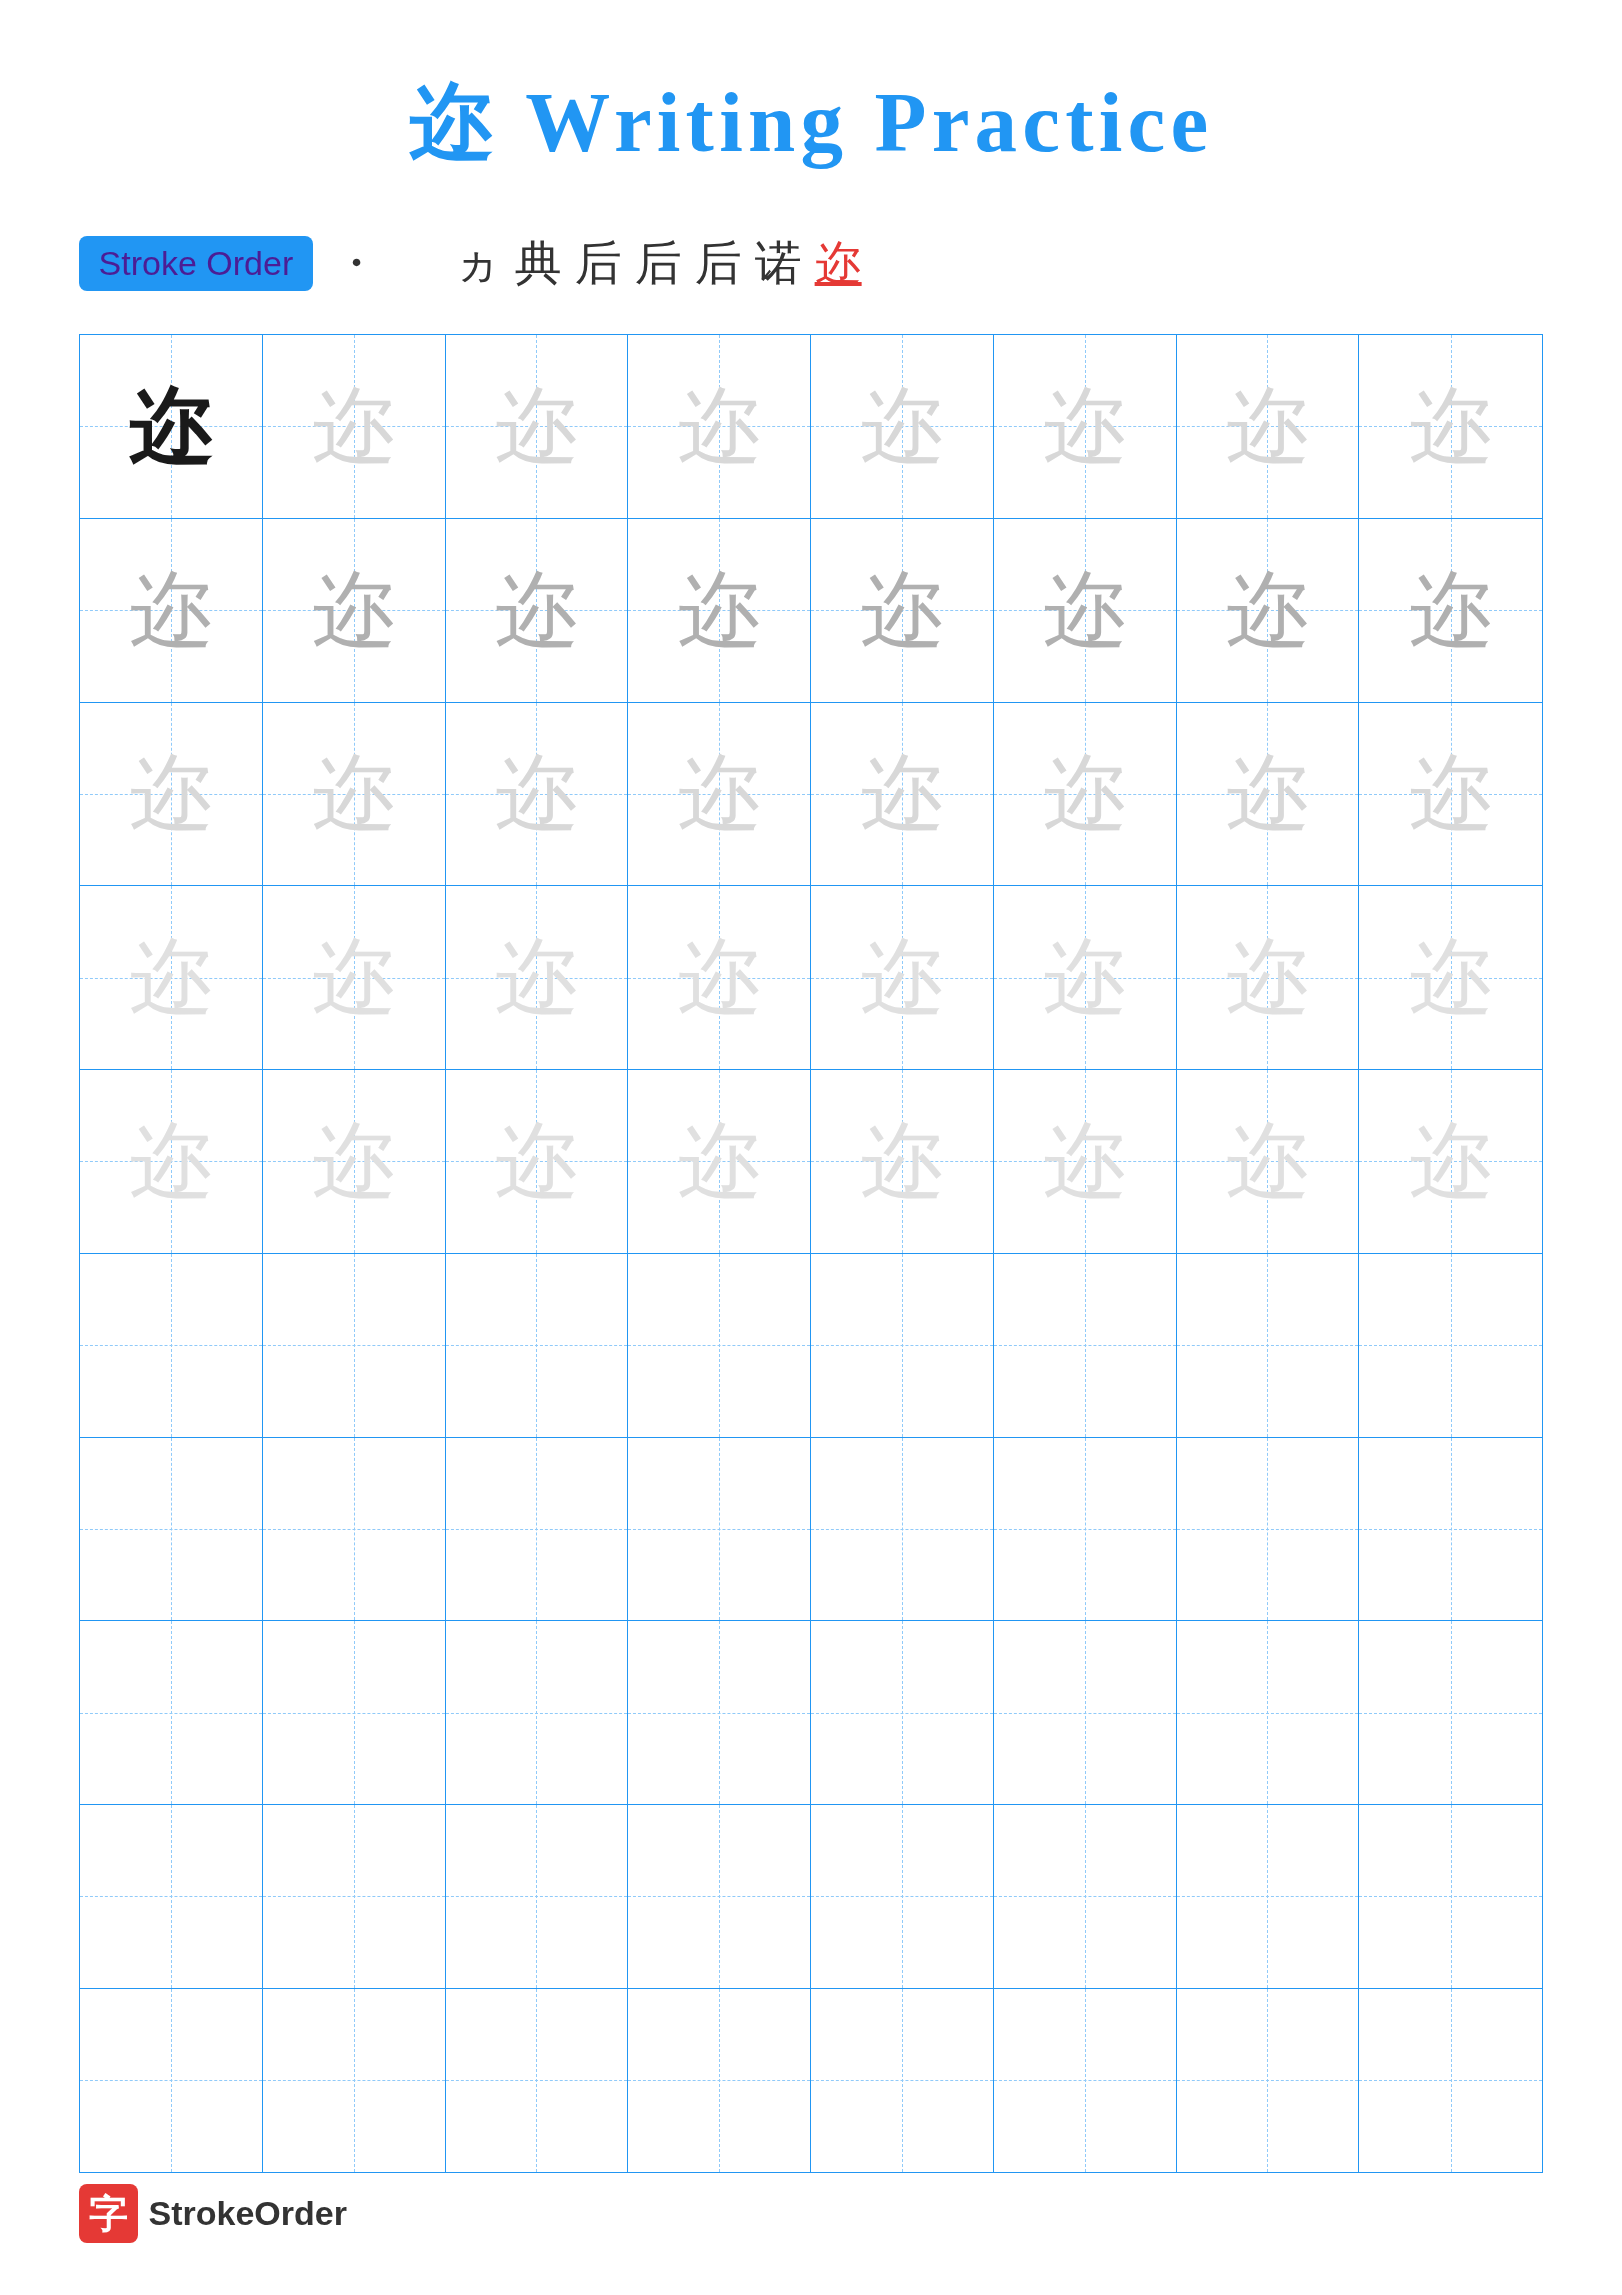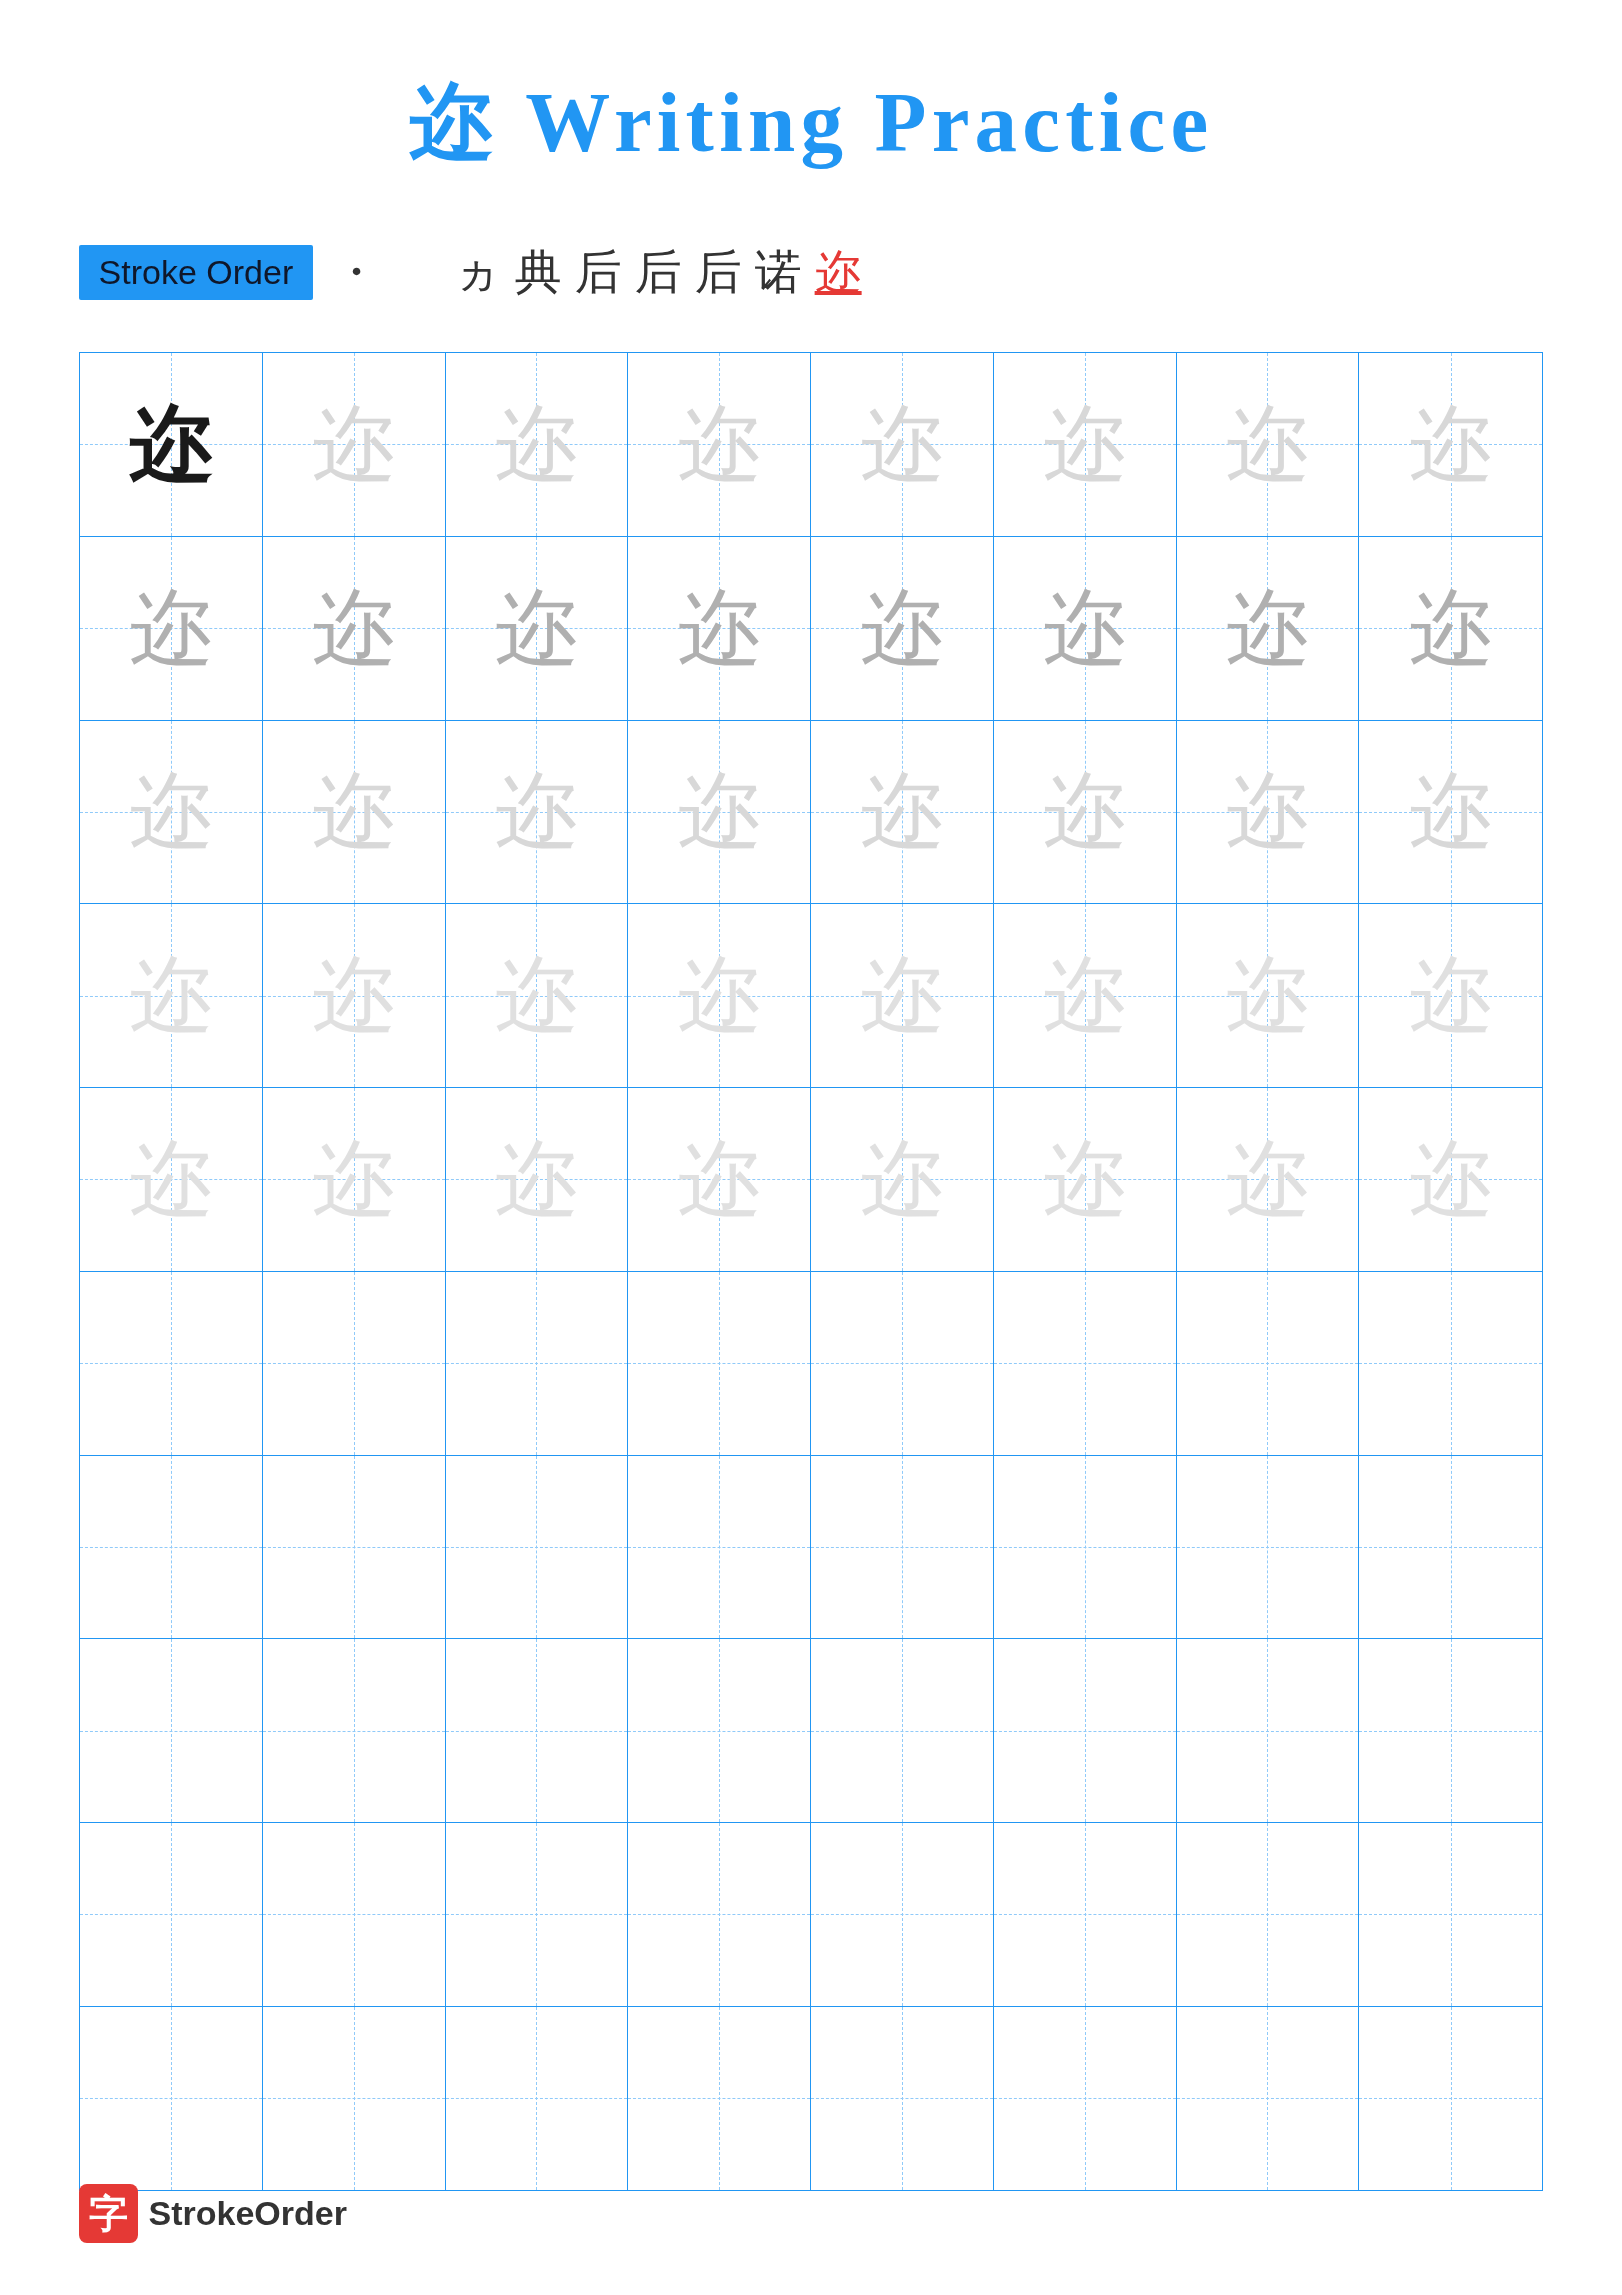--- a/index.html
+++ b/index.html
@@ -13,21 +13,20 @@
       overflow: hidden;
     }
 
     .page {
       width: 100%;
       height: 100%;
       padding: 52px 79px;
       display: flex;
       flex-direction: column;
       align-items: center;
-      gap: 9px;
     }
 
     .title {
       font-size: 85px;
       font-weight: bold;
       color: #2196F3;
       margin-bottom: 52px;
       margin-top: 13px;
       letter-spacing: 5.2px;
     }
@@ -43,24 +42,24 @@
     .stroke-order-row {
       display: flex;
       align-items: center;
       width: 100%;
       margin-bottom: 39px;
       gap: 19.6px;
     }
 
     .stroke-order-badge {
       background: #2196F3;
-      color: #0f172a;
+      color: #4c1d95;
       font-size: 34px;
       padding: 7.9px 19.6px;
-      border-radius: 2px;
+      border-radius: 8px;
       white-space: nowrap;
       font-family: sans-serif;
       font-weight: 500;
     }
 
     .stroke-sequence {
       display: flex;
       align-items: center;
       gap: 13px;
       font-size: 47px;

